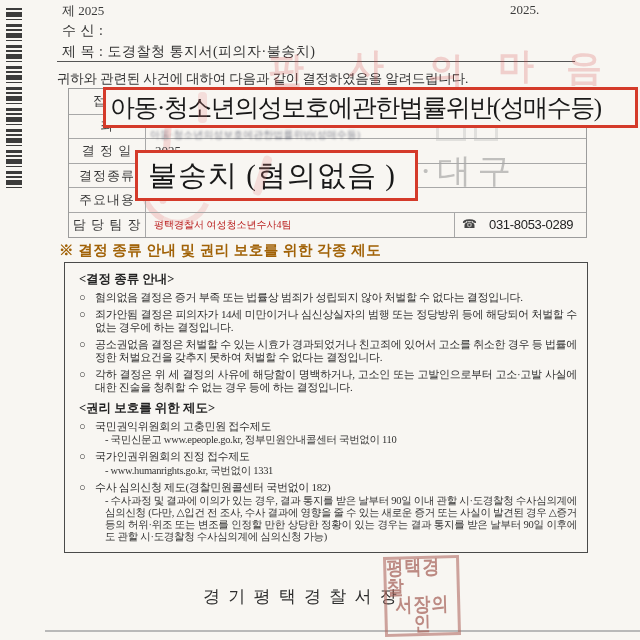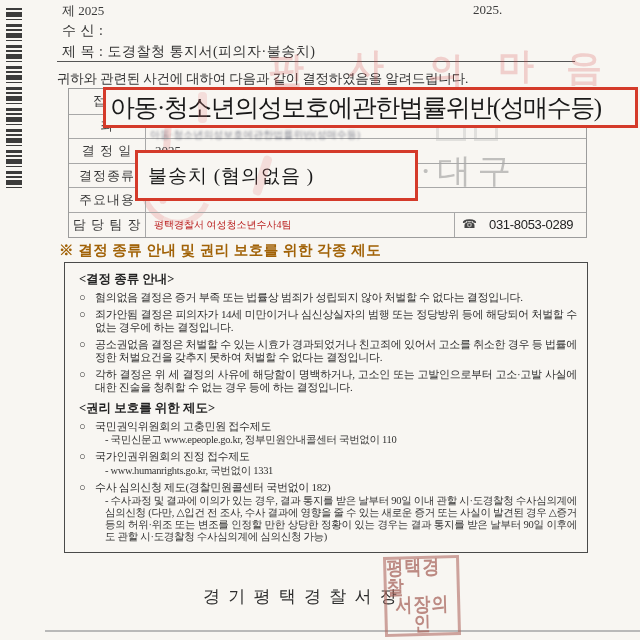--- a/index.html
+++ b/index.html
@@ -47,21 +47,21 @@
   .phone-num{position:absolute;left:420px;top:0;height:100%;display:flex;align-items:center;font-size:13px;color:#222;font-family:"Liberation Sans",sans-serif;letter-spacing:-.3px;}
   .val-2025{left:155px;top:143px;font-size:13px;color:#444;z-index:2;}
   .blur-text{left:150px;top:128px;width:330px;height:13px;overflow:hidden;
     font-size:10px;color:#3a3f55;filter:blur(1.2px);opacity:.6;white-space:nowrap;z-index:2;}
   
   .redbox{border:3px solid #d43a2a;background:#f8f6f2;box-sizing:border-box;z-index:3;
     display:flex;align-items:center;overflow:hidden;}
   .box-charge{left:103px;top:87px;width:535px;height:41px;}
   .box-charge .txt{font-size:25px;letter-spacing:-1.5px;color:#191919;white-space:nowrap;padding-left:4px;}
   .box-decision{left:135px;top:150px;width:283px;height:51px;}
-  .box-decision .txt{font-size:19px;letter-spacing:1px;color:#191919;white-space:nowrap;padding-left:10px;}
+  .box-decision .txt{font-size:29px;letter-spacing:1px;color:#191919;white-space:nowrap;padding-left:10px;}
   .inbox-bleed{position:absolute;width:9px;height:90%;top:5%;background:rgba(230,130,130,.22);border-radius:4px;}
   
   .notice-title{left:59px;top:241px;font-size:14.5px;font-weight:bold;color:#a16207;letter-spacing:.5px;}
   .notice-box{left:64px;top:262px;width:524px;height:291px;border:1.5px solid #4a4a4a;box-sizing:border-box;
     padding:6px 10px 4px 14px;overflow:hidden;}
   .sec-title{font-size:12.5px;font-weight:bold;color:#222;margin:2px 0 3px 0;}
   .bullet-item{display:flex;margin-bottom:3px;}
   .bullet-mark{flex:0 0 16px;font-size:11px;color:#333;line-height:13.5px;}
   .bullet-body{flex:1;font-size:11px;line-height:13.5px;color:#2e2e2e;text-align:justify;letter-spacing:-.3px;}
   .sub-line{font-size:10.5px;line-height:12px;color:#333;margin:1px 0 2px 10px;text-align:justify;letter-spacing:-.3px;}
@@ -72,21 +72,21 @@
     transform:rotate(-1.5deg);z-index:1;}
   .seal div{font-size:17px;font-weight:bold;color:rgba(165,95,88,.72);letter-spacing:1px;line-height:1;transform:scaleY(1.15);}
   .bottom-rule{left:45px;top:630px;width:595px;height:2px;background:#b9b9b9;}
 </style>
 </head>
 <body>
 
 <div class="abs barcode"></div>
 
 <div class="abs h-small" style="left:62px;top:2px;">제 2025</div>
-<div class="abs h-small" style="left:473px;top:2px;font-family:Liberation Serif, serif;">2025.</div>
+<div class="abs h-small" style="left:510px;top:2px;font-family:Liberation Serif, serif;">2025.</div>
 <div class="abs h-line" style="left:62px;top:22px;">수 신 :</div>
 <div class="abs h-line" style="left:62px;top:43px;">제 목 : 도경찰청 통지서(피의자·불송치)</div>
 <div class="abs subject-rule"></div>
 <div class="abs intro">귀하와 관련된 사건에 대하여 다음과 같이 결정하였음을 알려드립니다.</div>
 
 <div class="abs wm-red" style="left:268px;top:46px;">판</div>
 <div class="abs wm-red" style="left:348px;top:42px;">사</div>
 <div class="abs wm-red" style="left:428px;top:46px;">의</div>
 <div class="abs wm-red" style="left:498px;top:42px;">마</div>
 <div class="abs wm-red" style="left:566px;top:44px;">음</div>

